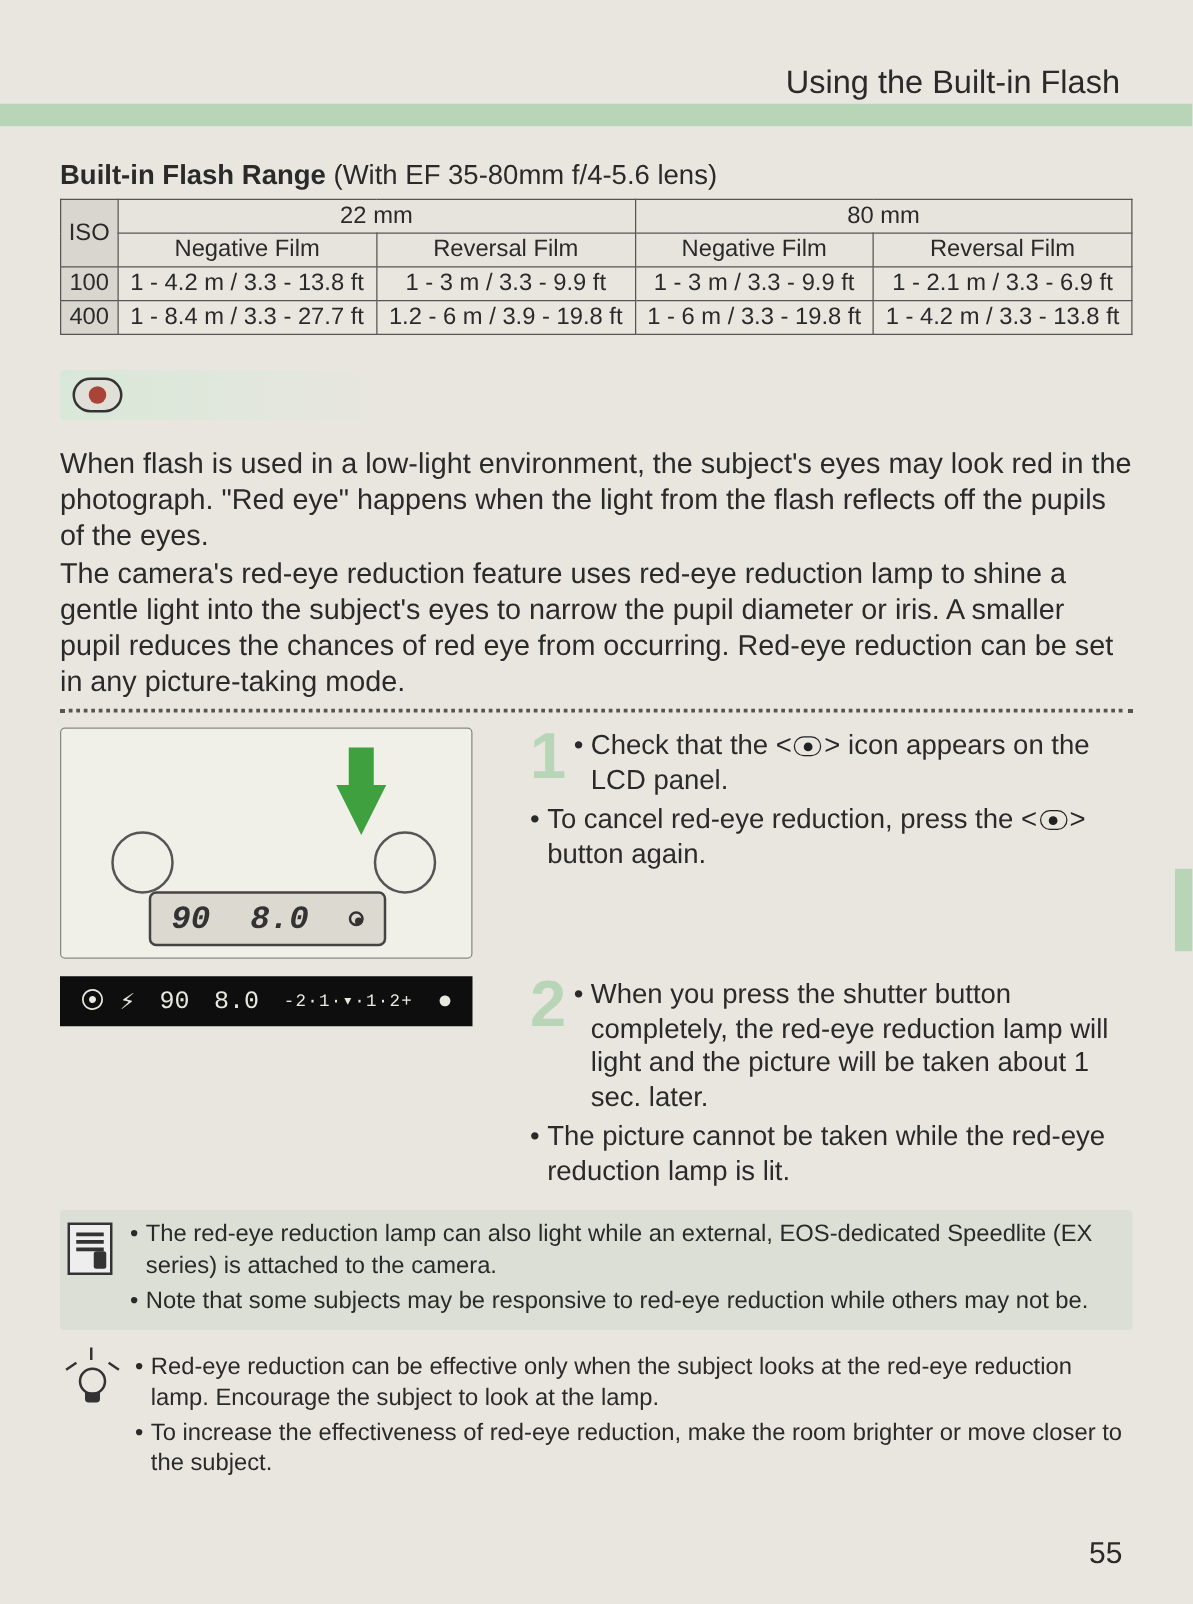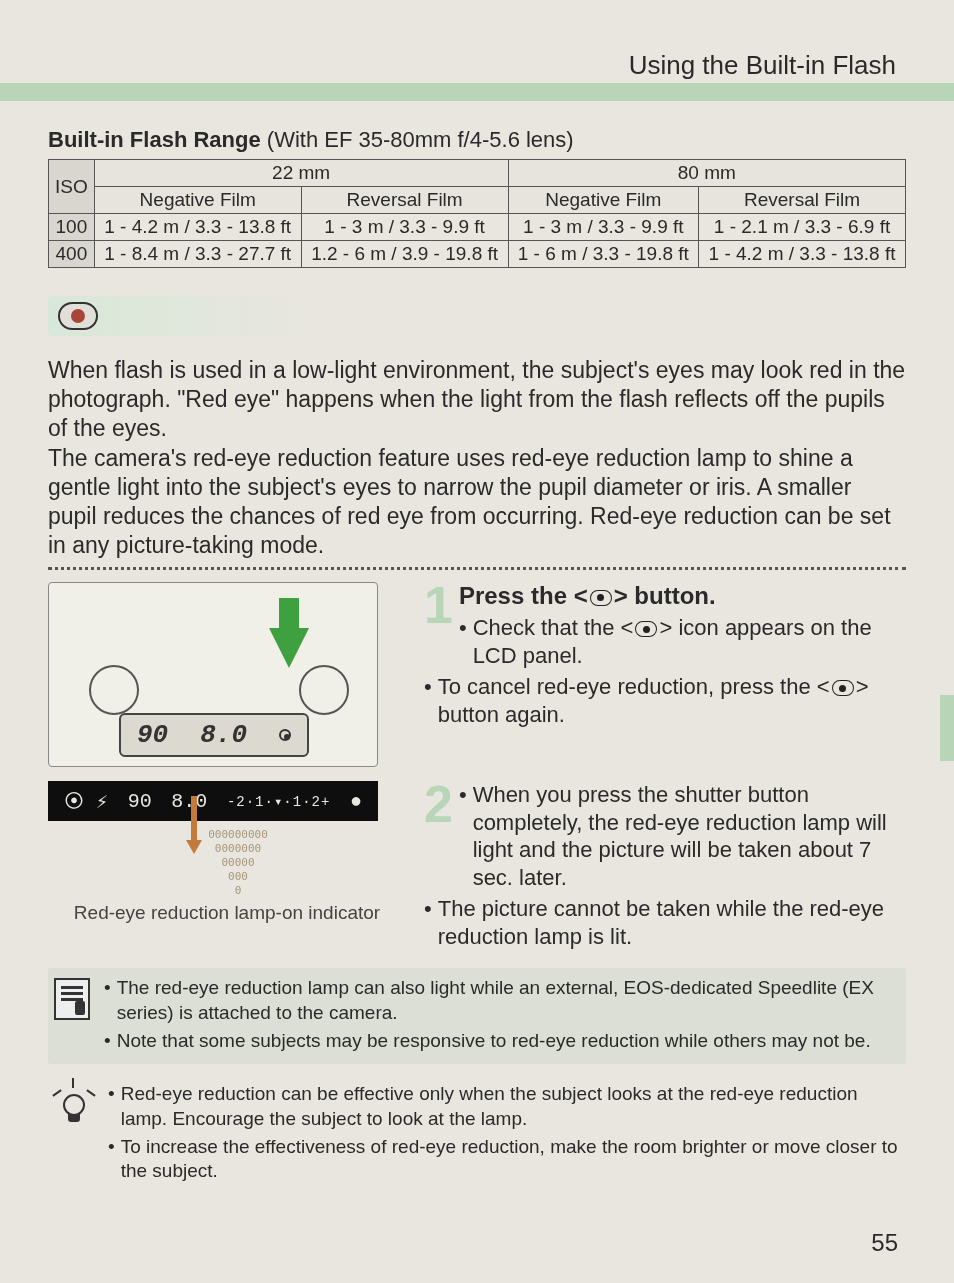--- a/index.html
+++ b/index.html
@@ -206,64 +206,46 @@
       <div class="green-arrow"></div>
       <div class="cam-lcd">
         <span>90</span>
         <span>8.0</span>
         <span class="cam-eye"></span>
       </div>
     </div>
   </div>
   <div class="step-text-col">
     <span class="step-num">1</span>
-    <div class="step-title">
-      <span>Press the &lt;</span><span class="icon-inline"></span><span>&gt; button.</span>
-    </div>
     <div class="step-bullet">
       <span class="dot">•</span>
       <span><span>Check that the &lt;</span><span class="icon-inline"></span><span>&gt; icon appears on the LCD panel.</span></span>
     </div>
     <div class="step-bullet">
       <span class="dot">•</span>
       <span><span>To cancel red-eye reduction, press the &lt;</span><span class="icon-inline"></span><span>&gt; button again.</span></span>
     </div>
   </div>
 </div>
 
 <div class="step-block">
   <div class="step-image-col">
     <div class="lcd-strip">
       <span>⦿ ⚡</span>
       <span>90</span>
       <span>8.0</span>
       <span class="ev-scale">-2·1·▾·1·2+</span>
       <span>●</span>
     </div>
-    <div class="indicator-block">
-      <div style="display:flex; justify-content:center; align-items:flex-end; gap:6px;">
-        <div style="position:relative; height:60px;">
-            <div class="down-arrow-small"></div>
-          </div>
-        <div class="bar-stack">
-          <span>000000000</span>
-            <span>0000000</span>
-            <span>00000</span>
-            <span>000</span>
-            <span>0</span>
-        </div>
-      </div>
-      <div class="indicator-caption">Red-eye reduction lamp-on indicator</div>
-    </div>
   </div>
   <div class="step-text-col">
     <span class="step-num">2</span>
     <div class="step-bullet">
         <span class="dot">•</span>
-        <span>When you press the shutter button completely, the red-eye reduction lamp will light and the picture will be taken about 7 sec. later.</span>
+        <span>When you press the shutter button completely, the red-eye reduction lamp will light and the picture will be taken about 1 sec. later.</span>
       </div>
     <div class="step-bullet">
         <span class="dot">•</span>
         <span>The picture cannot be taken while the red-eye reduction lamp is lit.</span>
       </div>
   </div>
 </div>
 
 <div class="note-box shaded">
   <div class="note-icon-doc"></div>

